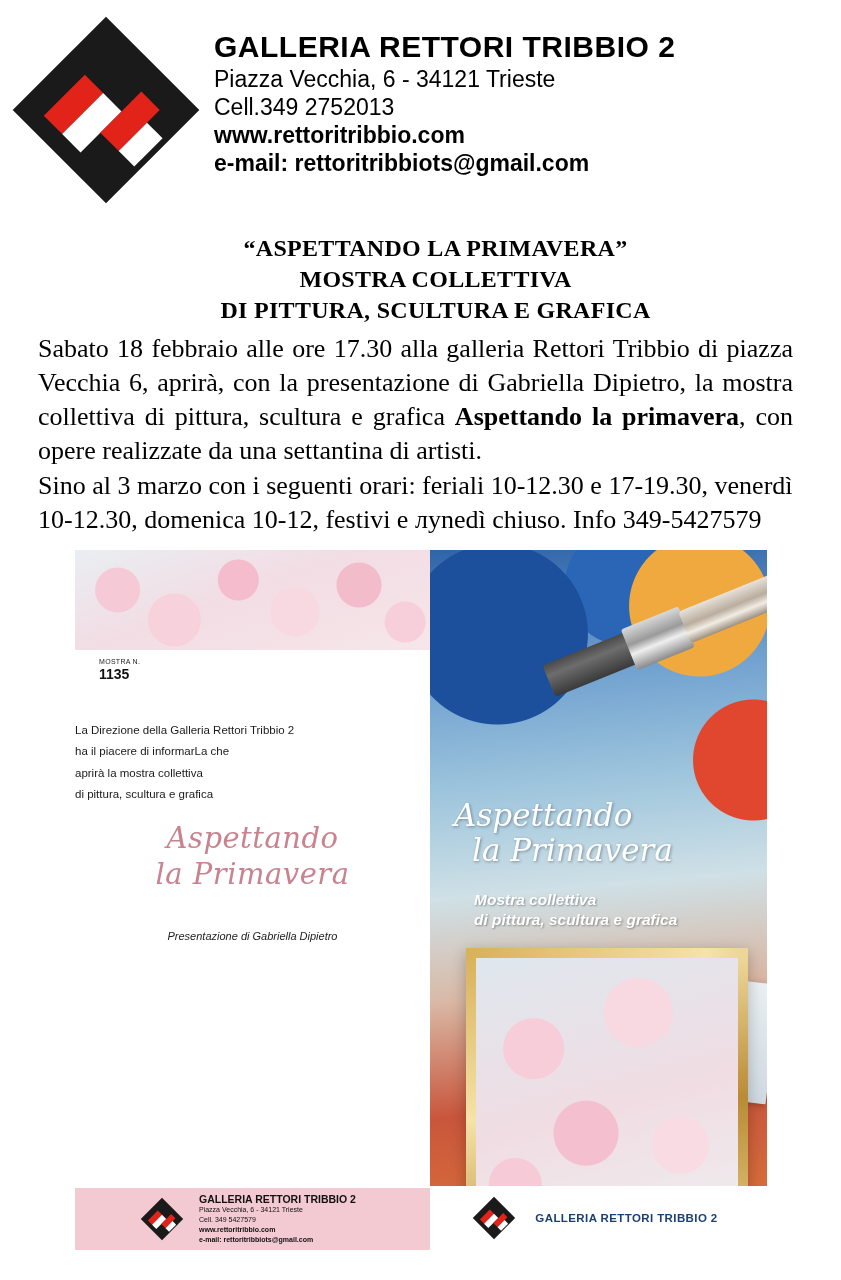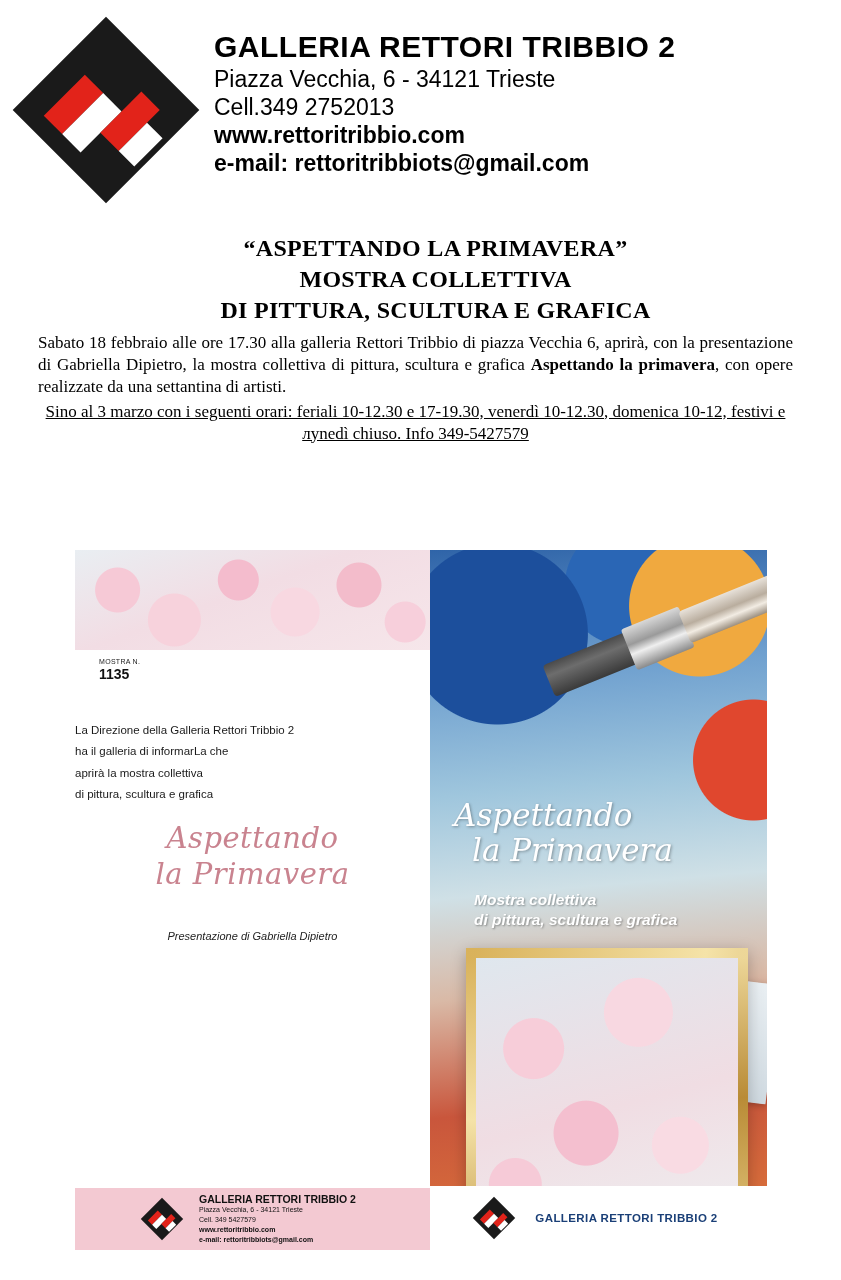--- a/index.html
+++ b/index.html
@@ -105,33 +105,32 @@
   }
   .title-3 {
     font-size: 24px;
     letter-spacing: 0.3px;
     line-height: 1.3;
   }
 
   
   .body-text {
     margin: 6px 48px 0 38px;
-    font-size: 17px;
+    font-size: 26px;
     line-height: 1.30;
     text-align: justify;
   }
   .body-text p {
     margin: 0 0 2px 0;
   }
   .body-text .b {
     font-weight: bold;
   }
   .para-2 {
-    text-align: center;
-    text-decoration: underline;
+    text-align: left;
   }
 
   
   .posters {
     position: absolute;
     left: 75px;
     top: 550px;
     width: 692px;
     height: 700px;
     display: flex;
@@ -430,21 +429,21 @@
 
 <div class="posters">
 
   <div class="poster-left">
     <div class="pl-top-photo"></div>
     <div class="pl-mostra">MOSTRA N.</div>
     <div class="pl-number">1135</div>
 
     <div class="pl-body">
       <div class="l">La Direzione della Galleria Rettori Tribbio 2</div>
-      <div class="l">ha il galleria di informarLa che</div>
+      <div class="l">ha il piacere di informarLa che</div>
       <div class="l">aprirà la mostra collettiva</div>
       <div class="l">di pittura, scultura e grafica</div>
     </div>
 
     <div class="pl-script">
       <span class="s1">Aspettando</span>
       <span class="s2">la Primavera</span>
     </div>
 
     <div class="pl-pres">Presentazione di Gabriella Dipietro</div>

